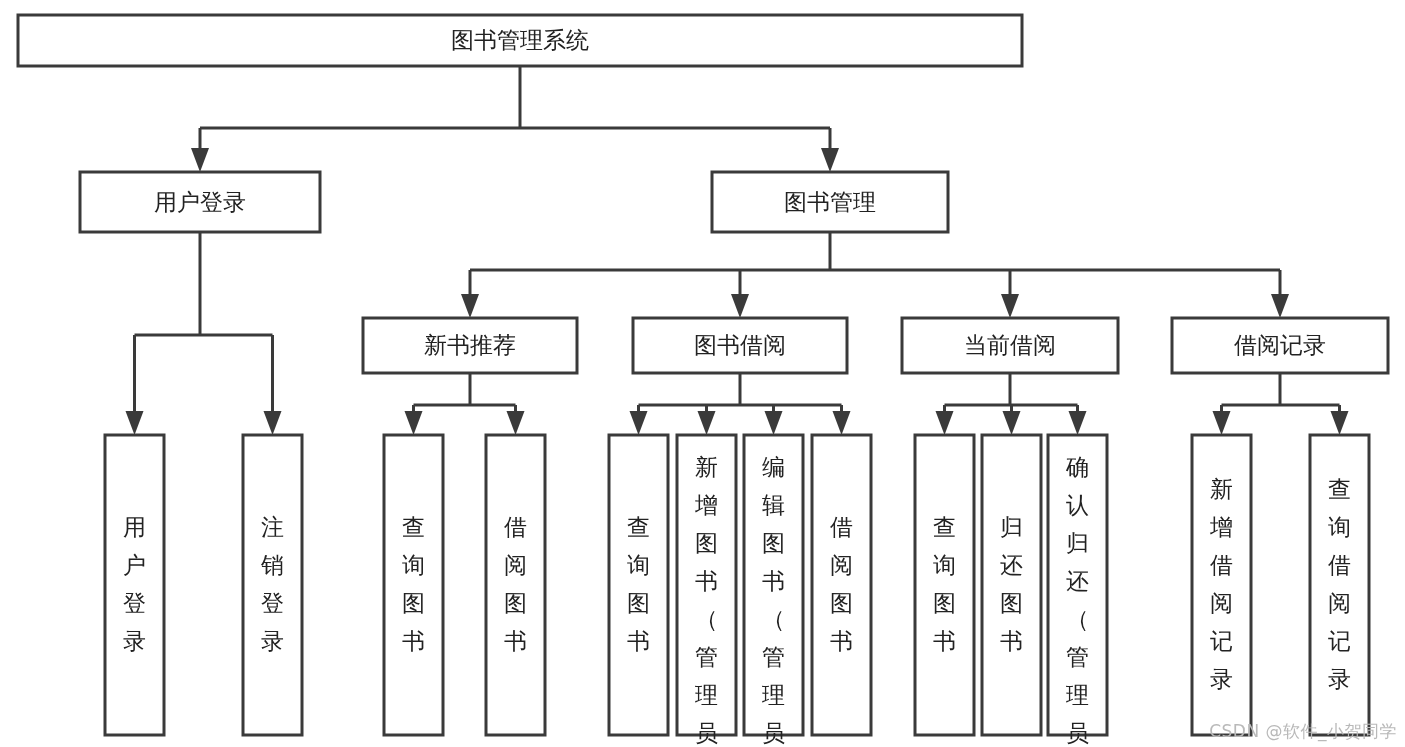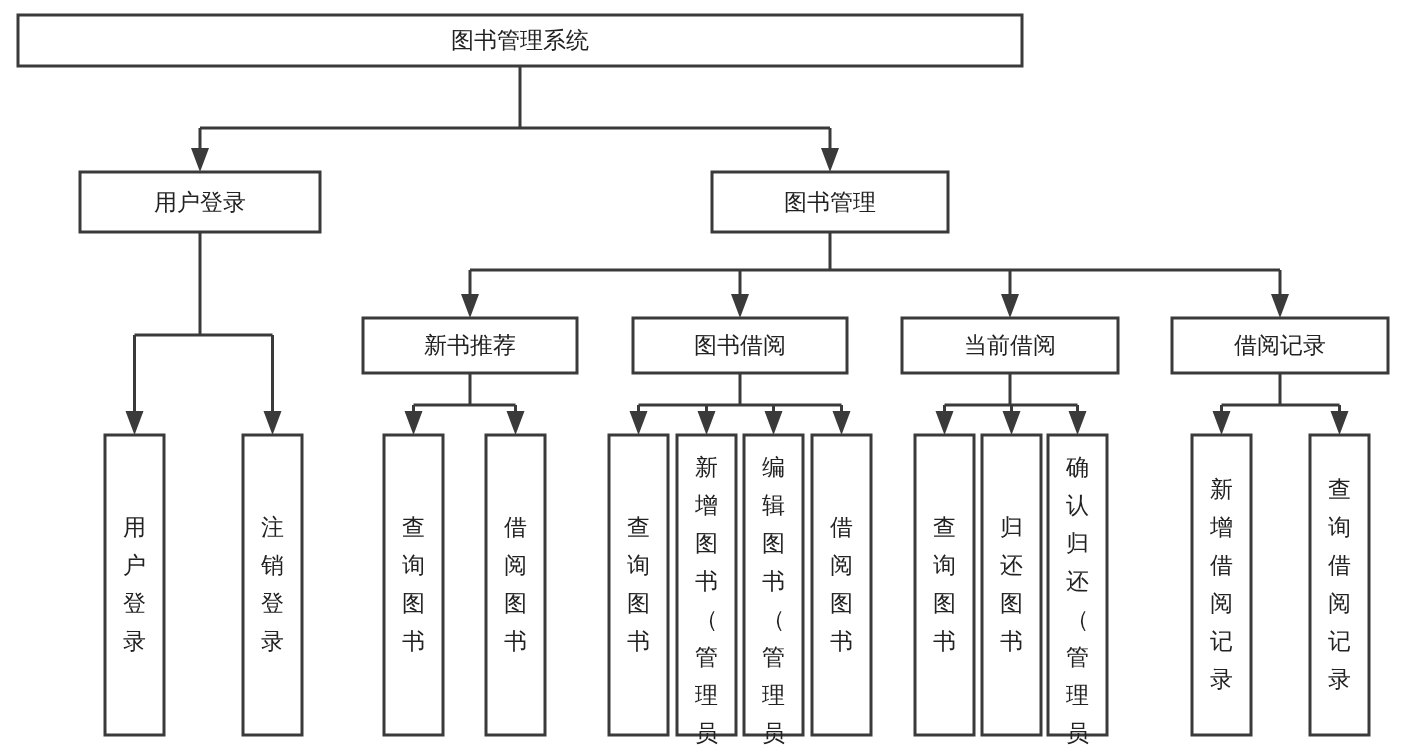--- a/index.html
+++ b/index.html
@@ -201,13 +201,14 @@
         <g>
           <rect x="1192" y="435" width="59" height="300" class="node-box"></rect>
           <text x="1221.5" class="node-label-v"><tspan x="1221.5" y="497">新</tspan><tspan x="1221.5" y="535">增</tspan><tspan x="1221.5" y="573">借</tspan><tspan x="1221.5" y="611">阅</tspan><tspan x="1221.5" y="649">记</tspan><tspan x="1221.5" y="687">录</tspan></text>
         </g>
         <g>
           <rect x="1310" y="435" width="59" height="300" class="node-box"></rect>
           <text x="1339.5" class="node-label-v"><tspan x="1339.5" y="497">查</tspan><tspan x="1339.5" y="535">询</tspan><tspan x="1339.5" y="573">借</tspan><tspan x="1339.5" y="611">阅</tspan><tspan x="1339.5" y="649">记</tspan><tspan x="1339.5" y="687">录</tspan></text>
         </g>
       </g>
   </svg>
+  <div class="watermark">CSDN @软件_小贺同学</div>
 </div>
 
 </body></html>

